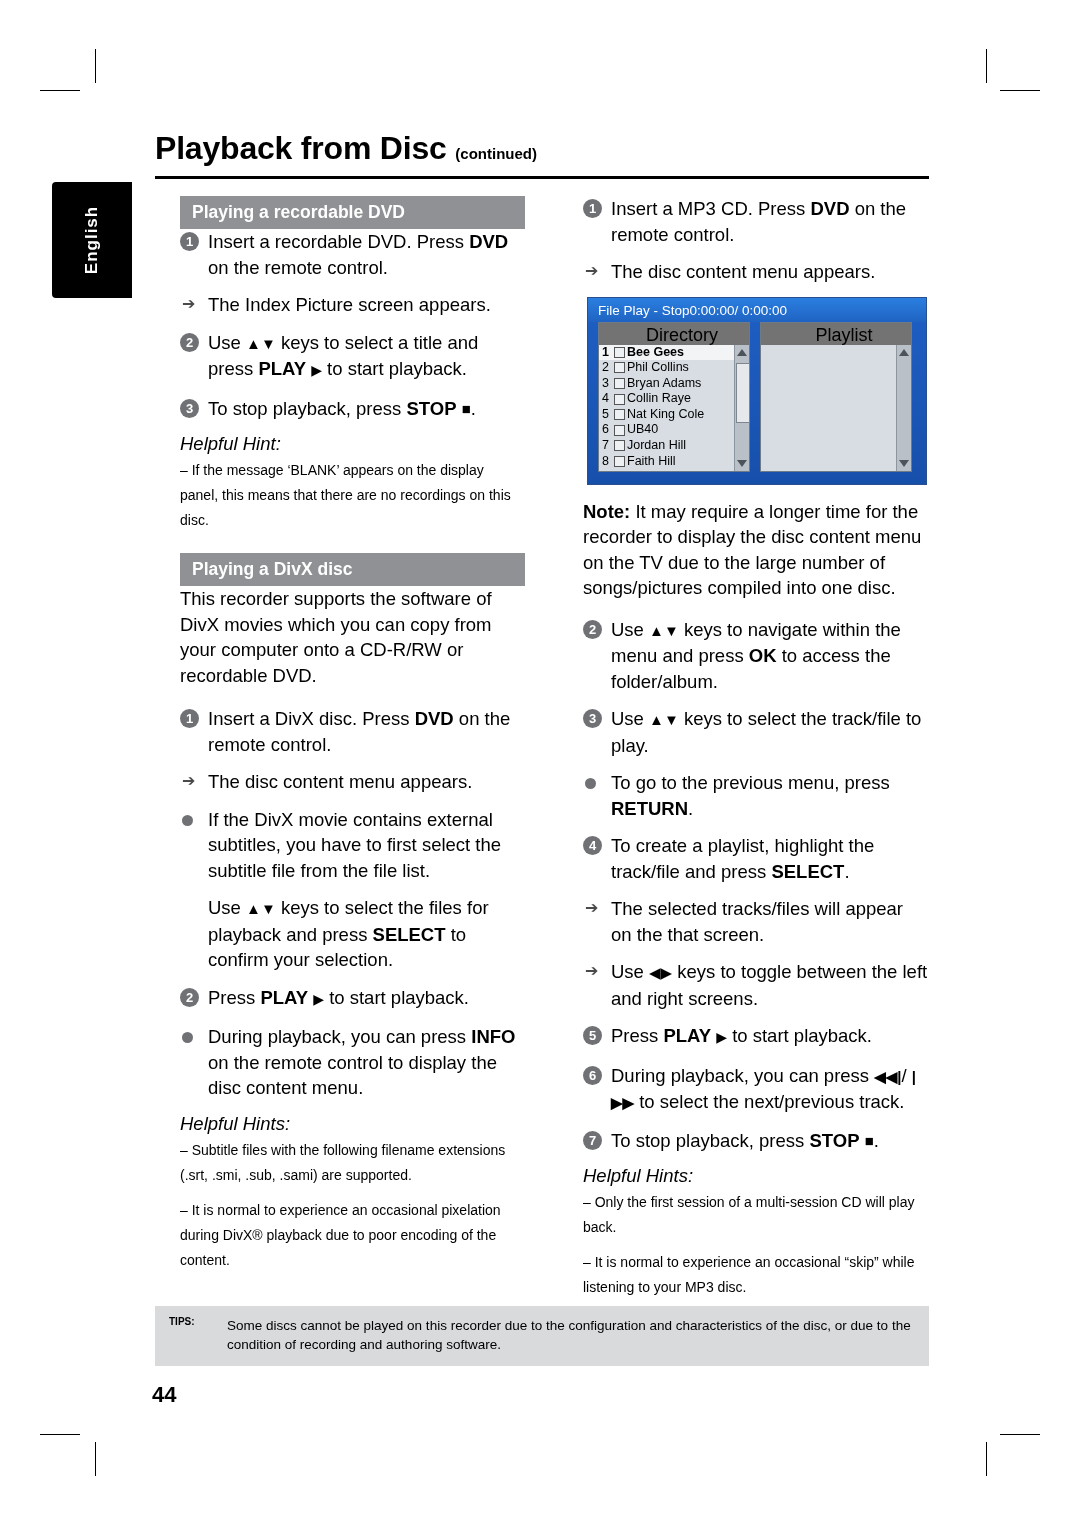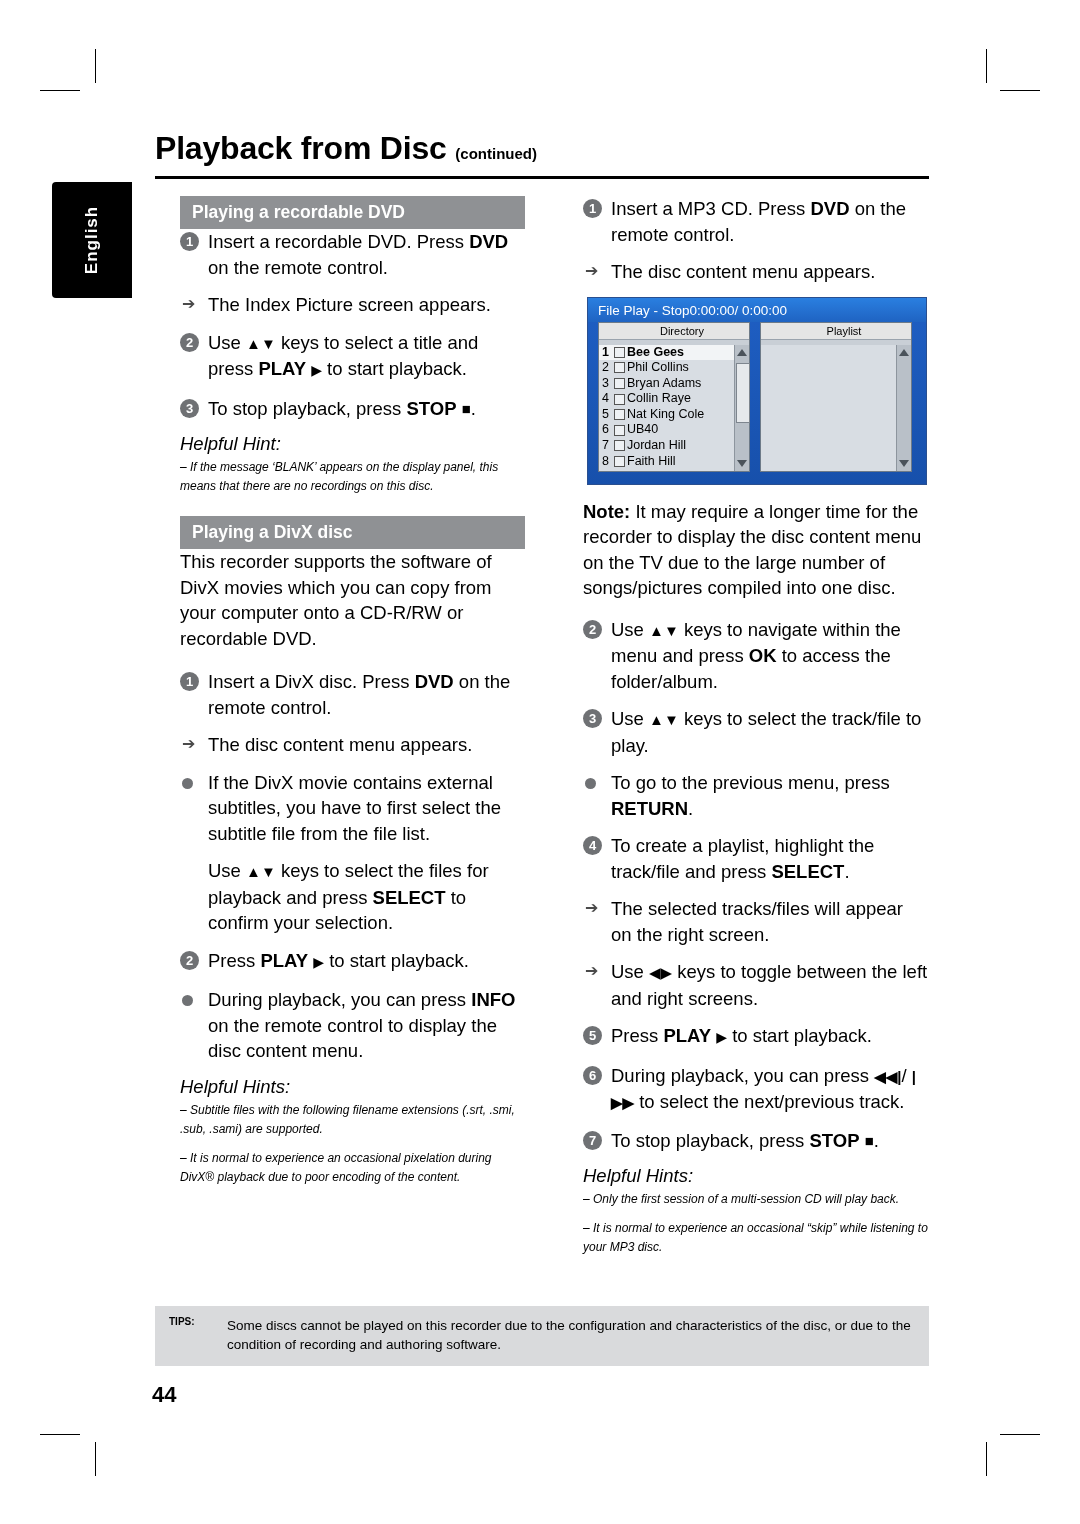--- a/index.html
+++ b/index.html
@@ -147,23 +147,22 @@
   .plain-item {
     margin-bottom: 12px;
   }
   .hint-title {
     font-style: italic;
     font-size: 18.5px;
     margin-bottom: 3px;
     margin-top: 4px;
   }
   .hint-body {
-    font-style: italic;
-    font-size: 12px;
-    line-height: 19px;
+    font-size: 14px;
+    line-height: 25px;
     margin-bottom: 10px;
   }
   b { font-weight: bold; }
 
   
   .osd {
     width: 340px;
     margin: 6px 0 14px 4px;
     border: 1px solid #2a4f8f;
     background: linear-gradient(#1f5fc4, #1750ab);
@@ -184,23 +183,23 @@
   .osd-pane {
     background: #c9cfd6;
     border: 1px solid #6d7a88;
     width: 152px;
     height: 150px;
     position: relative;
     box-sizing: border-box;
   }
   .osd-pane-head {
     text-align: center;
-    font-size: 11px;
+    font-size: 18px;
     padding: 2px 0 2px 16px;
-    background: #e5e5e5;
+    background: #737373;
     border-bottom: 1px solid #9aa3ad;
   }
   .osd-list {
     position: absolute;
     top: 22px;
     left: 0;
     right: 15px;
     bottom: 0;
     background: #d8dde3;
     overflow: hidden;
@@ -468,21 +467,21 @@
     <p>To go to the previous menu, press <b>RETURN</b>.</p>
   </div>
 
   <div class="num-item">
     <div class="num-badge">4</div>
     <p>To create a playlist, highlight the track/file and press <b>SELECT</b>.</p>
   </div>
 
   <div class="arrow-item">
     <span class="arrow-glyph">➔</span>
-    <p>The selected tracks/files will appear on the right screen.</p>
+    <p>The selected tracks/files will appear on the that screen.</p>
   </div>
 
   <div class="arrow-item">
     <span class="arrow-glyph">➔</span>
     <p>Use <span style="font-size:15px">◀▶</span> keys to toggle between the left and right screens.</p>
   </div>
 
   <div class="num-item">
     <div class="num-badge">5</div>
     <p>Press <b>PLAY</b> <span style="font-size:14px">▶</span> to start playback.</p>

